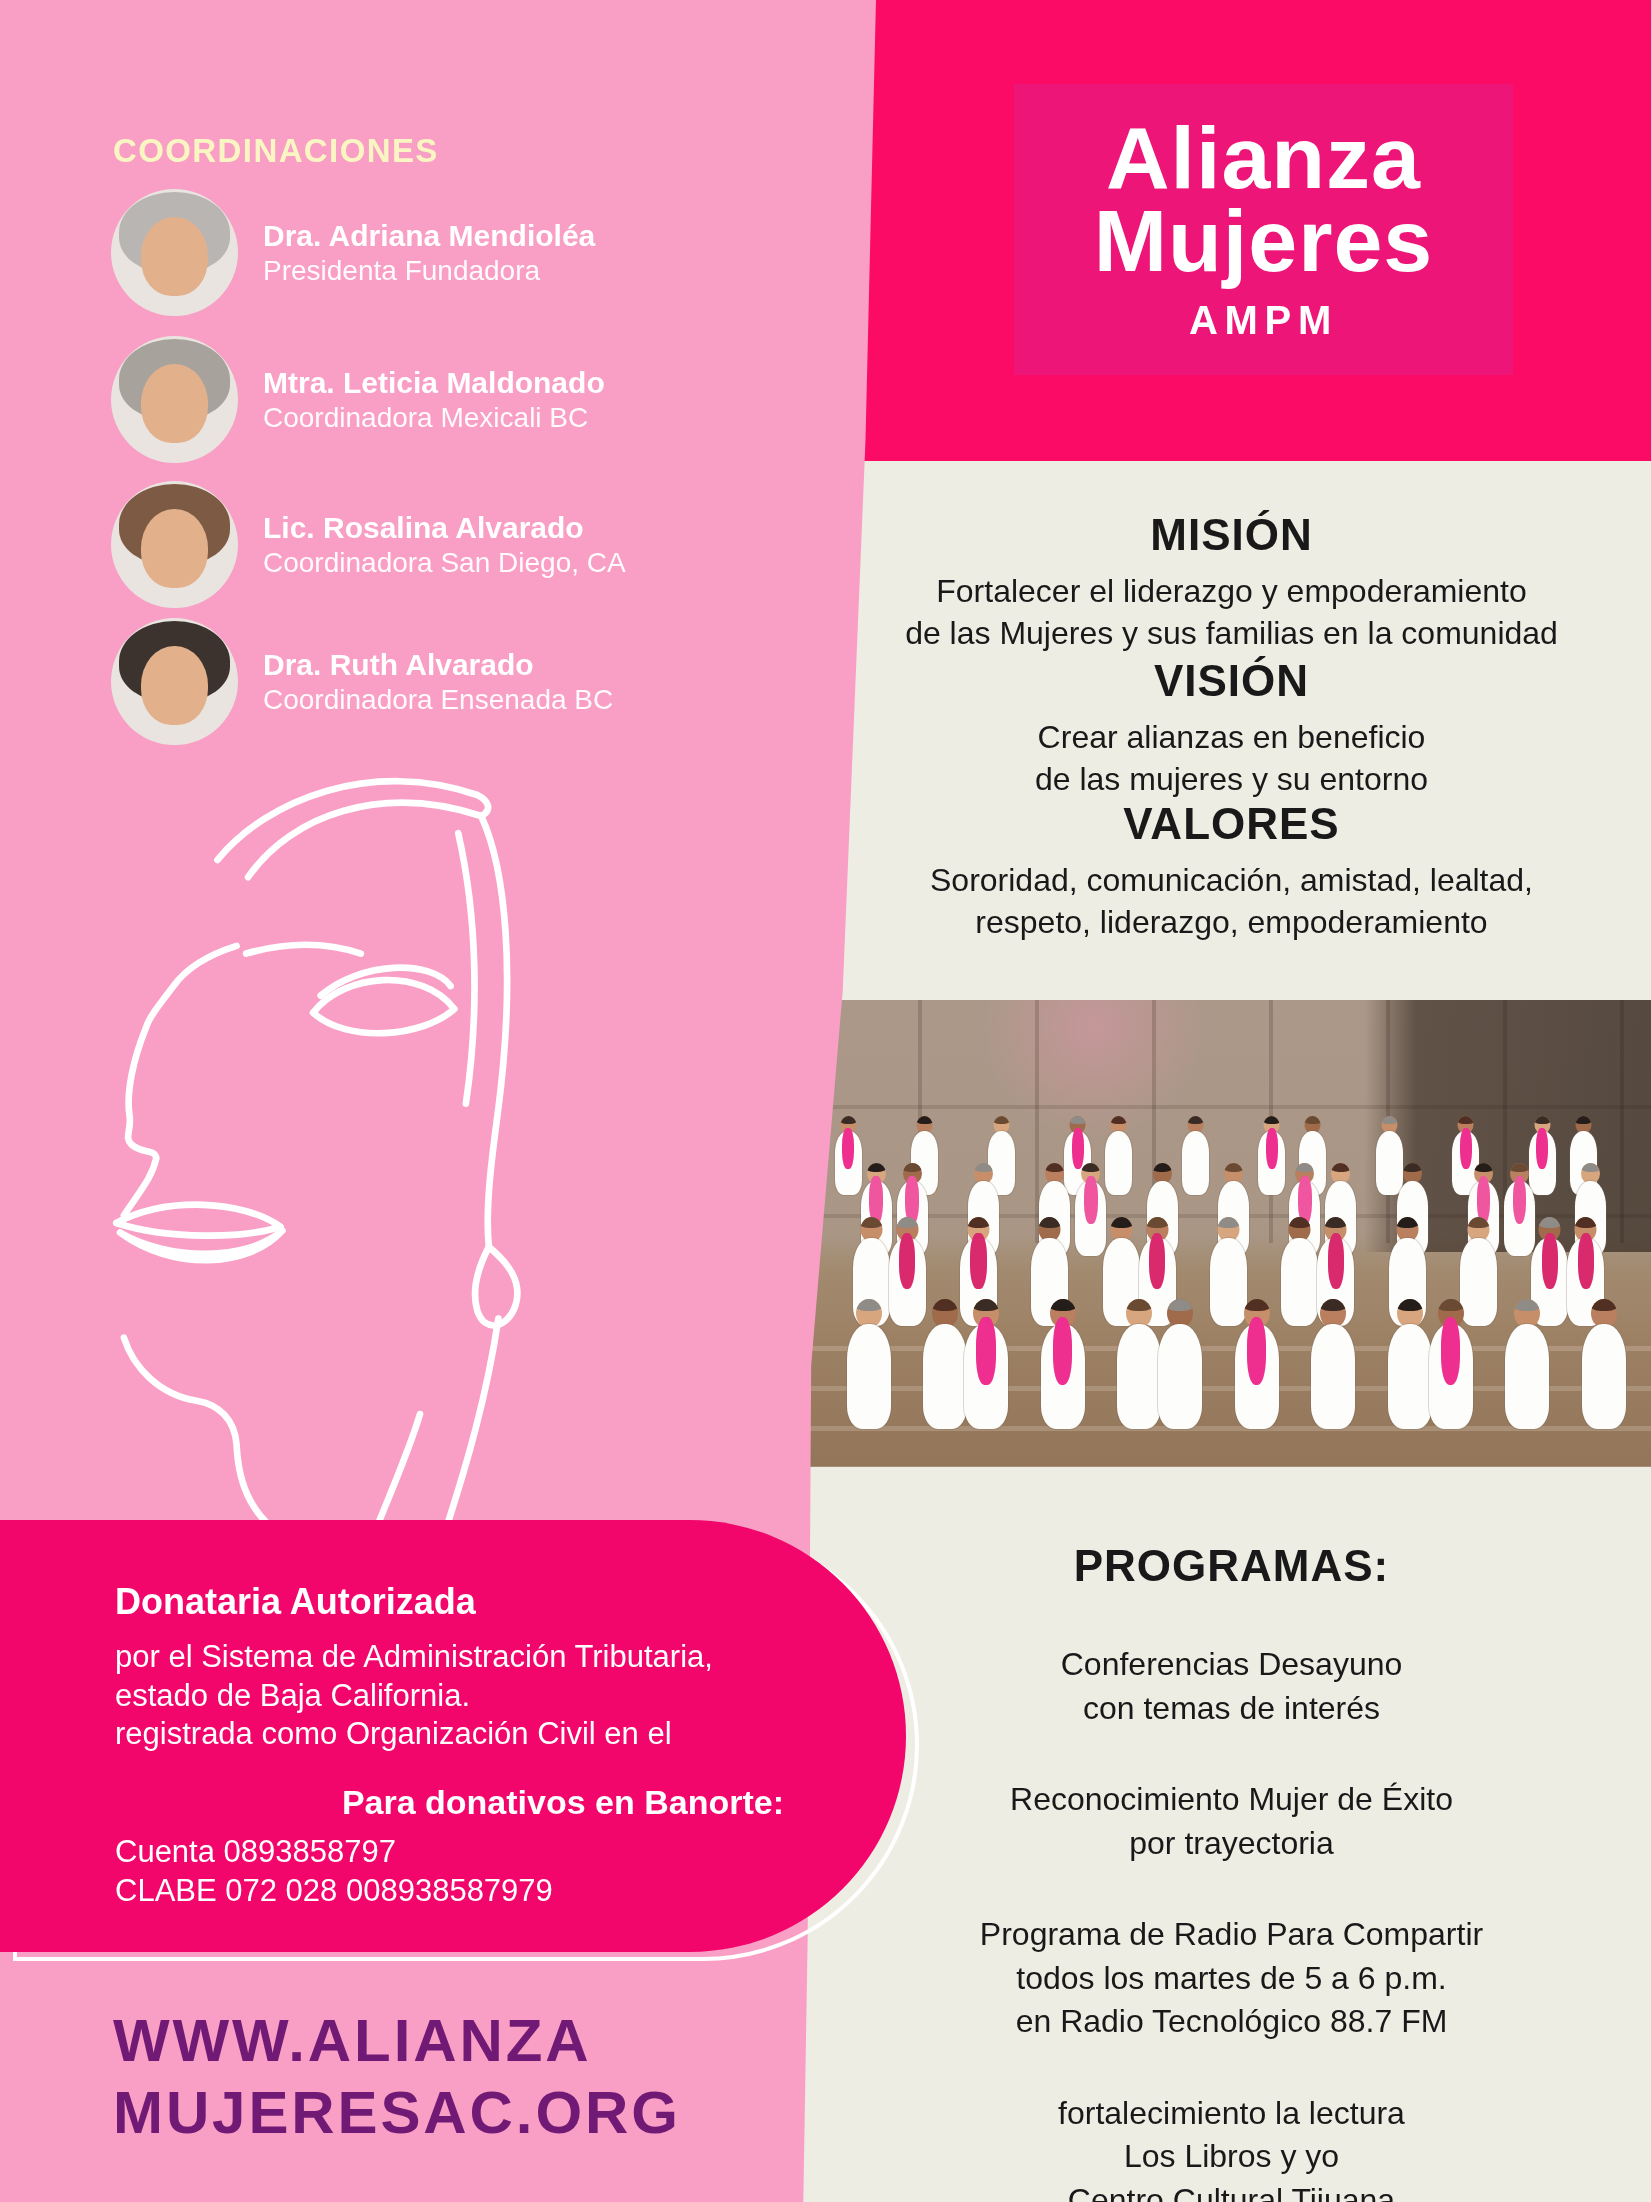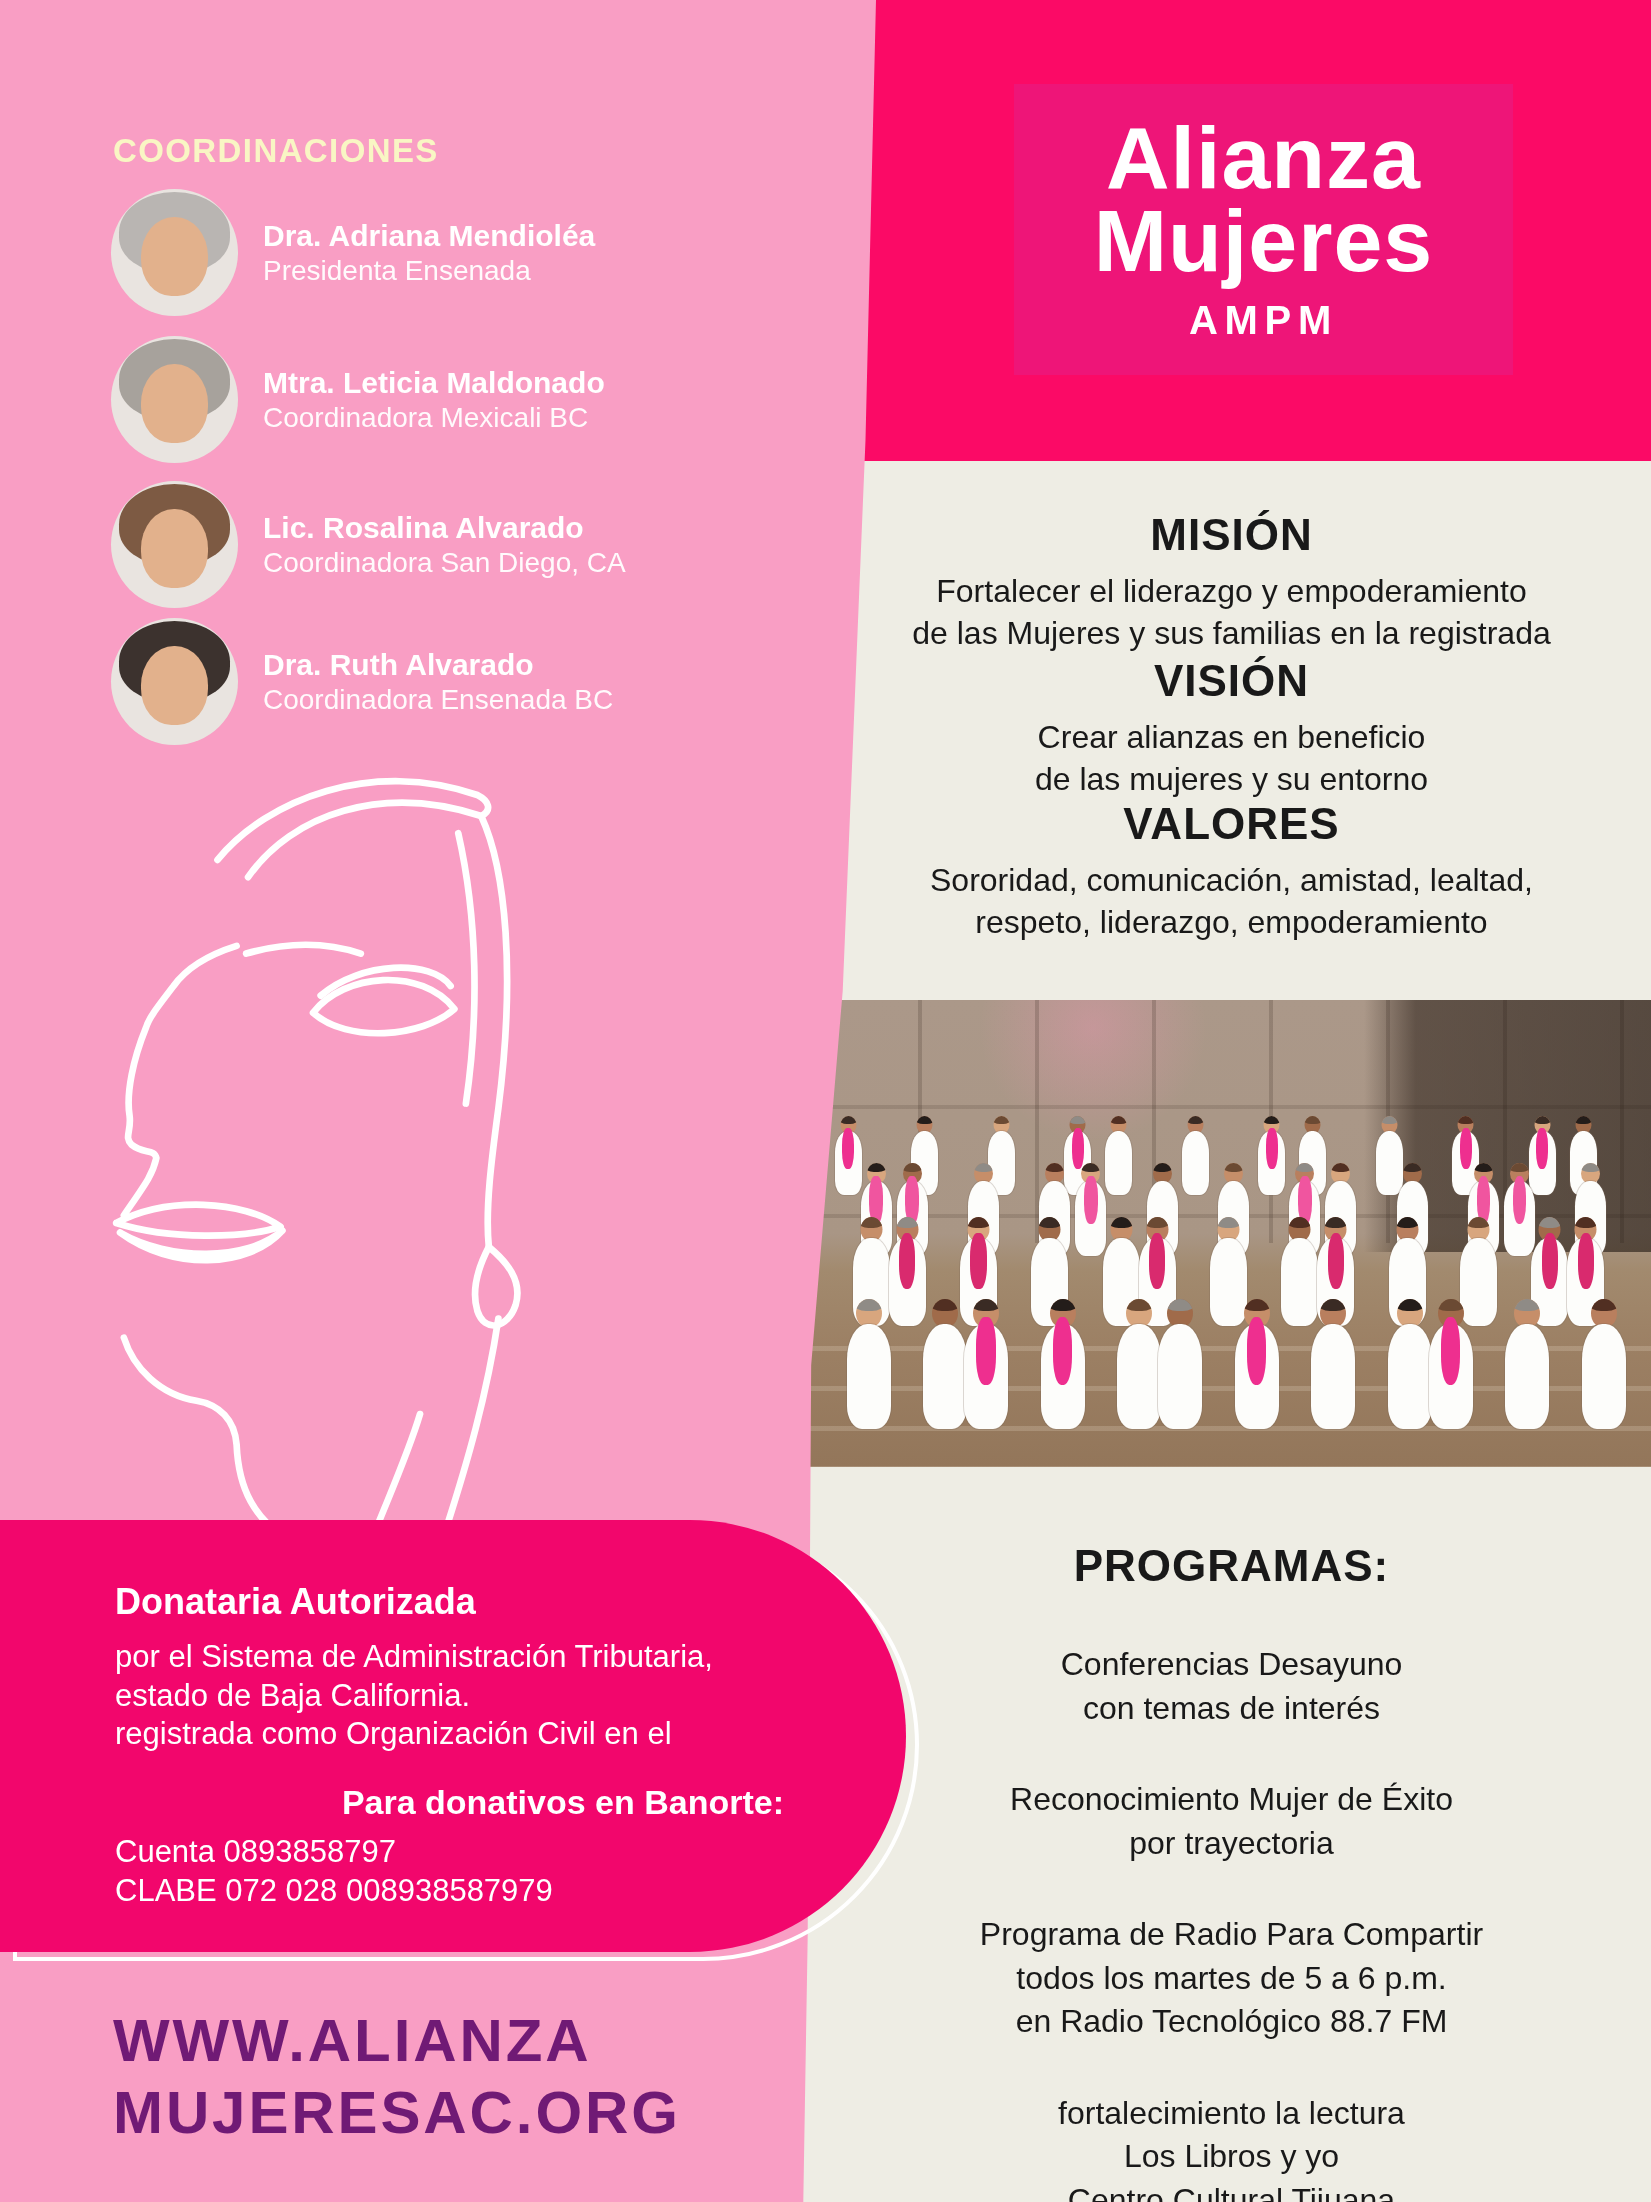--- a/index.html
+++ b/index.html
@@ -85,21 +85,21 @@
   <div class="top-band"></div>
   <div class="logo-box">
     <div class="logo-line">Alianza</div>
     <div class="logo-line">Mujeres</div>
     <div class="logo-acronym">AMPM</div>
   </div>
 
   <div class="mvv-block" style="top:510px;">
     <div class="sec-title">MISIÓN</div>
     <div class="sec-line">Fortalecer el liderazgo y empoderamiento</div>
-    <div class="sec-line">de las Mujeres y sus familias en la registrada</div>
+    <div class="sec-line">de las Mujeres y sus familias en la comunidad</div>
   </div>
   <div class="mvv-block" style="top:656px;">
     <div class="sec-title">VISIÓN</div>
     <div class="sec-line">Crear alianzas en beneficio</div>
     <div class="sec-line">de las mujeres y su entorno</div>
   </div>
   <div class="mvv-block" style="top:799px;">
     <div class="sec-title">VALORES</div>
     <div class="sec-line">Sororidad, comunicación, amistad, lealtad,</div>
     <div class="sec-line">respeto, liderazgo, empoderamiento</div>
@@ -331,21 +331,21 @@
     </div>
   </div>
 
   <div class="left-paper">
     <div class="coord-title">COORDINACIONES</div>
 
     <div class="member" style="top:189px;">
       <div class="avatar" style="--hair:#b9b5b2;"></div>
       <div>
         <div class="member-name">Dra. Adriana Mendioléa</div>
-        <div class="member-role">Presidenta Ensenada</div>
+        <div class="member-role">Presidenta Fundadora</div>
       </div>
     </div>
     <div class="member" style="top:336px;">
       <div class="avatar" style="--hair:#a7a29c;"></div>
       <div>
         <div class="member-name">Mtra. Leticia Maldonado</div>
         <div class="member-role">Coordinadora Mexicali BC</div>
       </div>
     </div>
     <div class="member" style="top:481px;">

